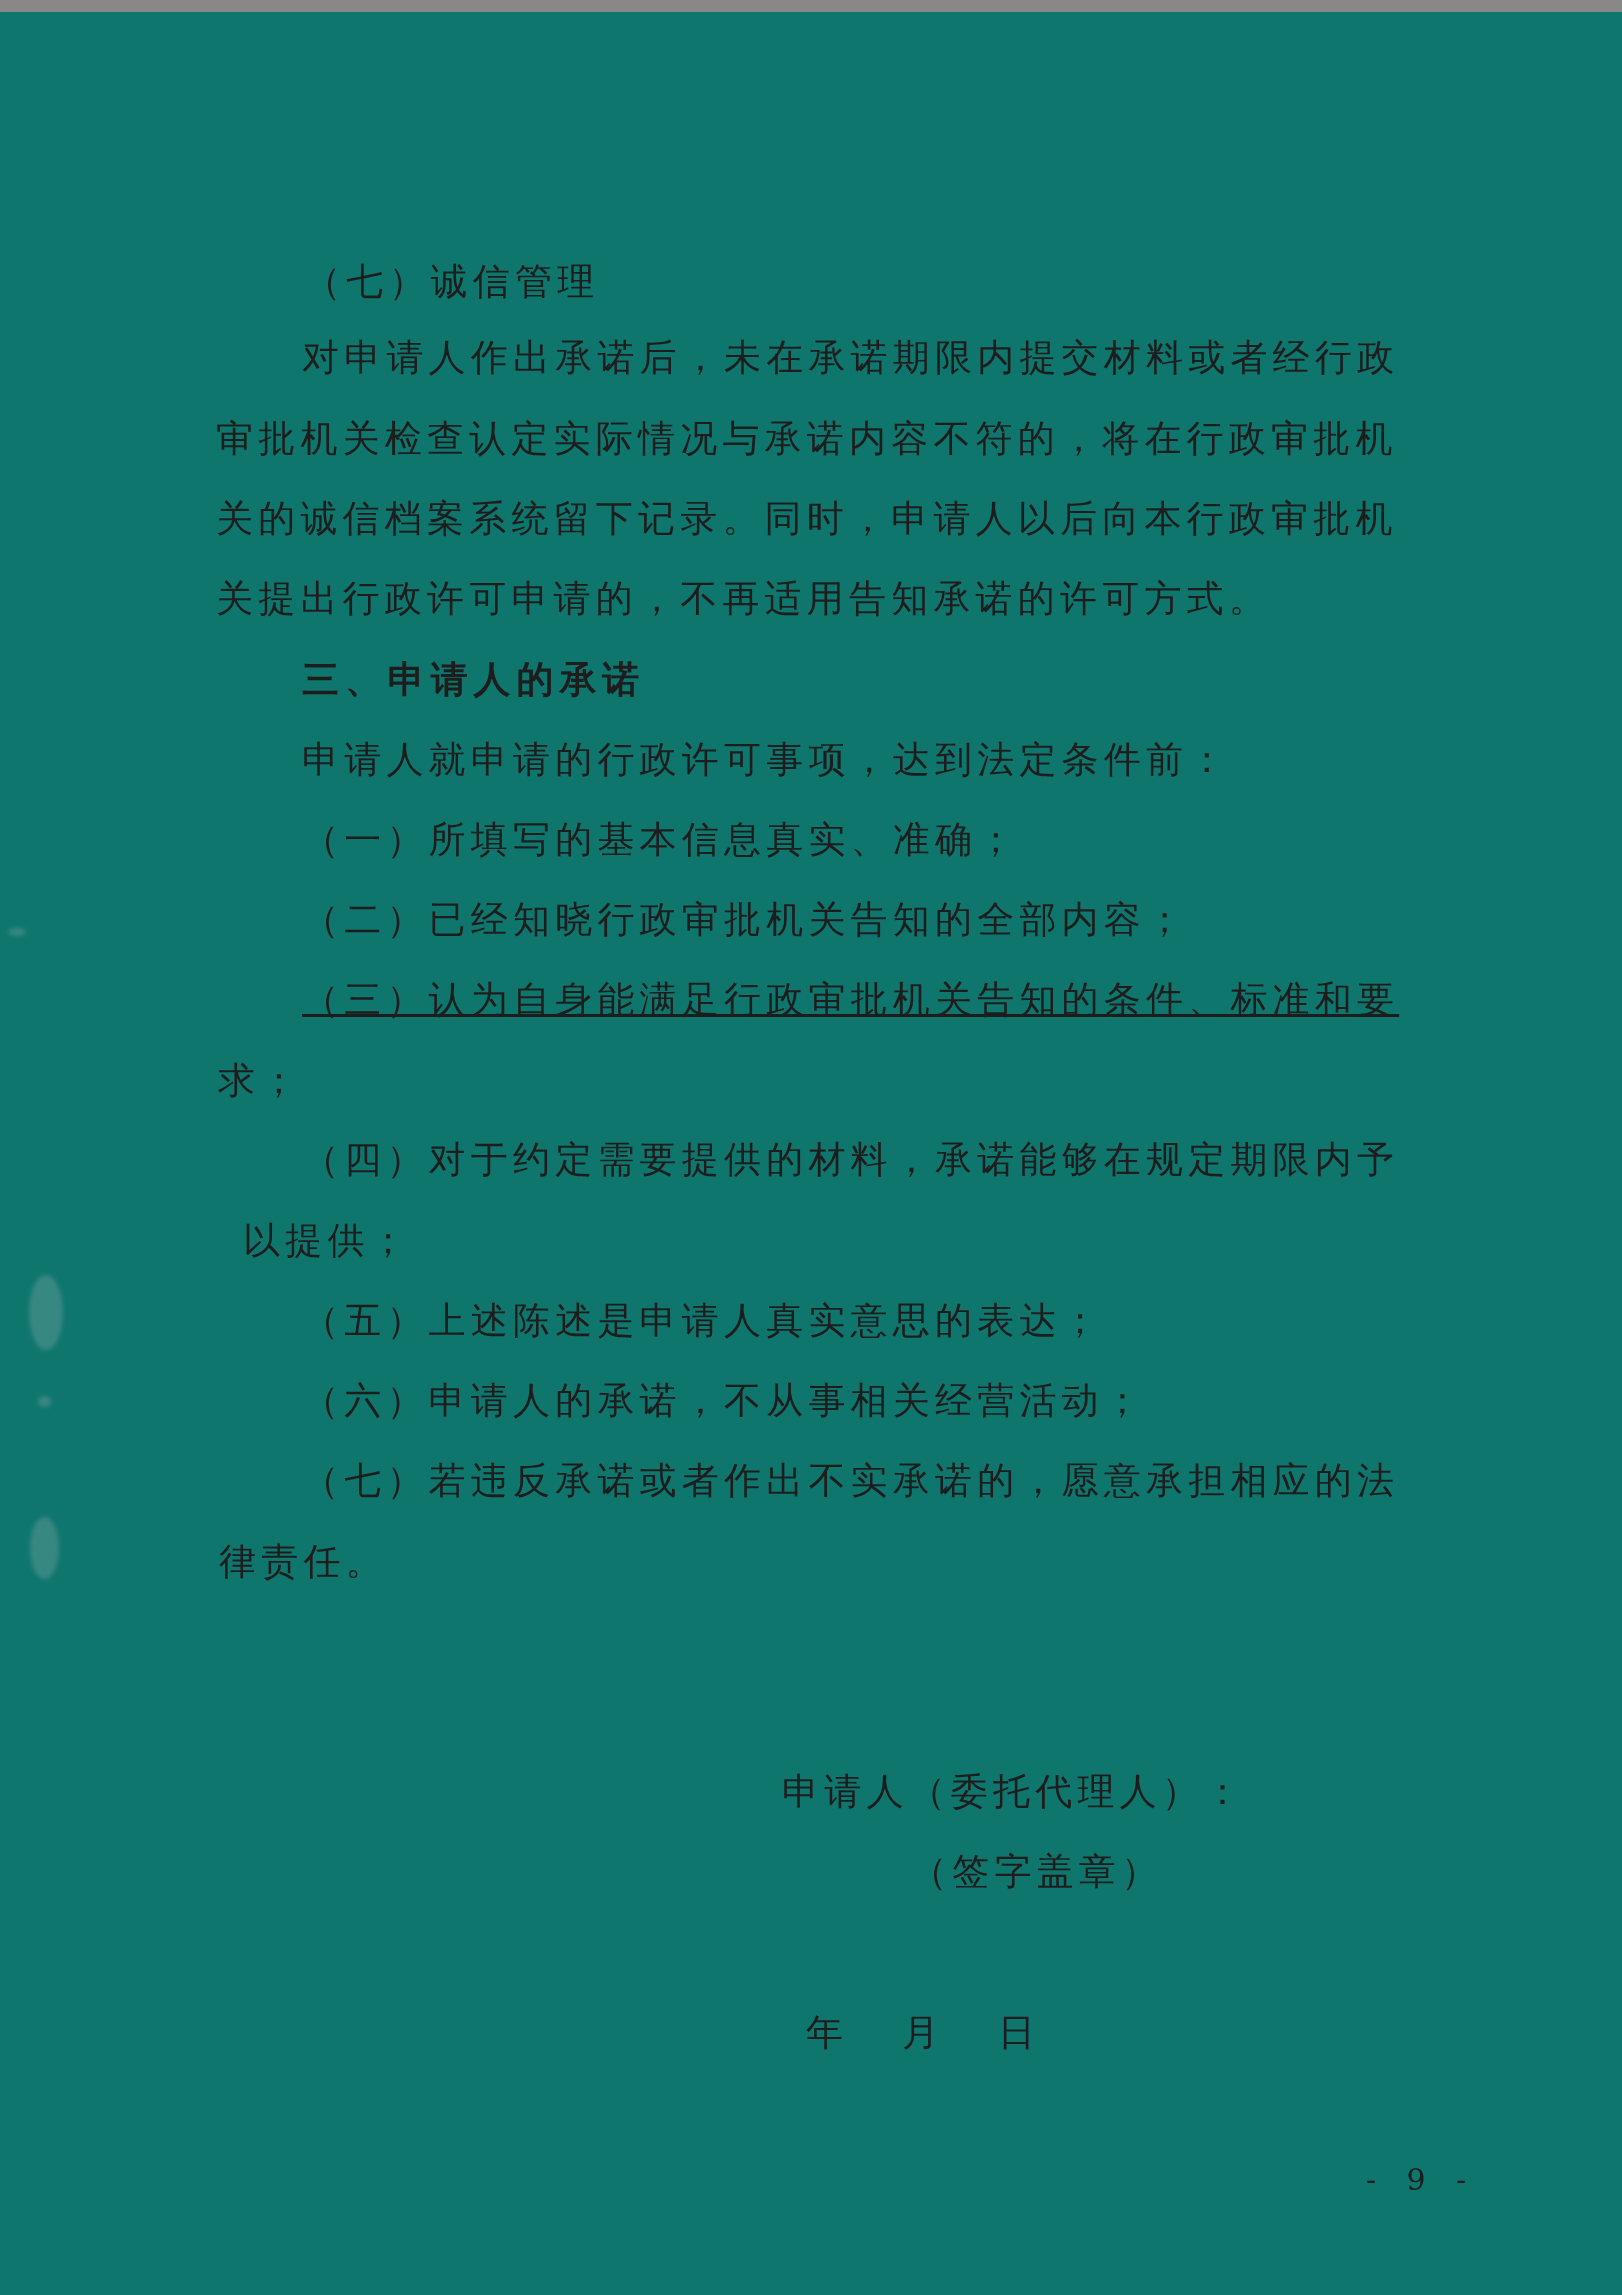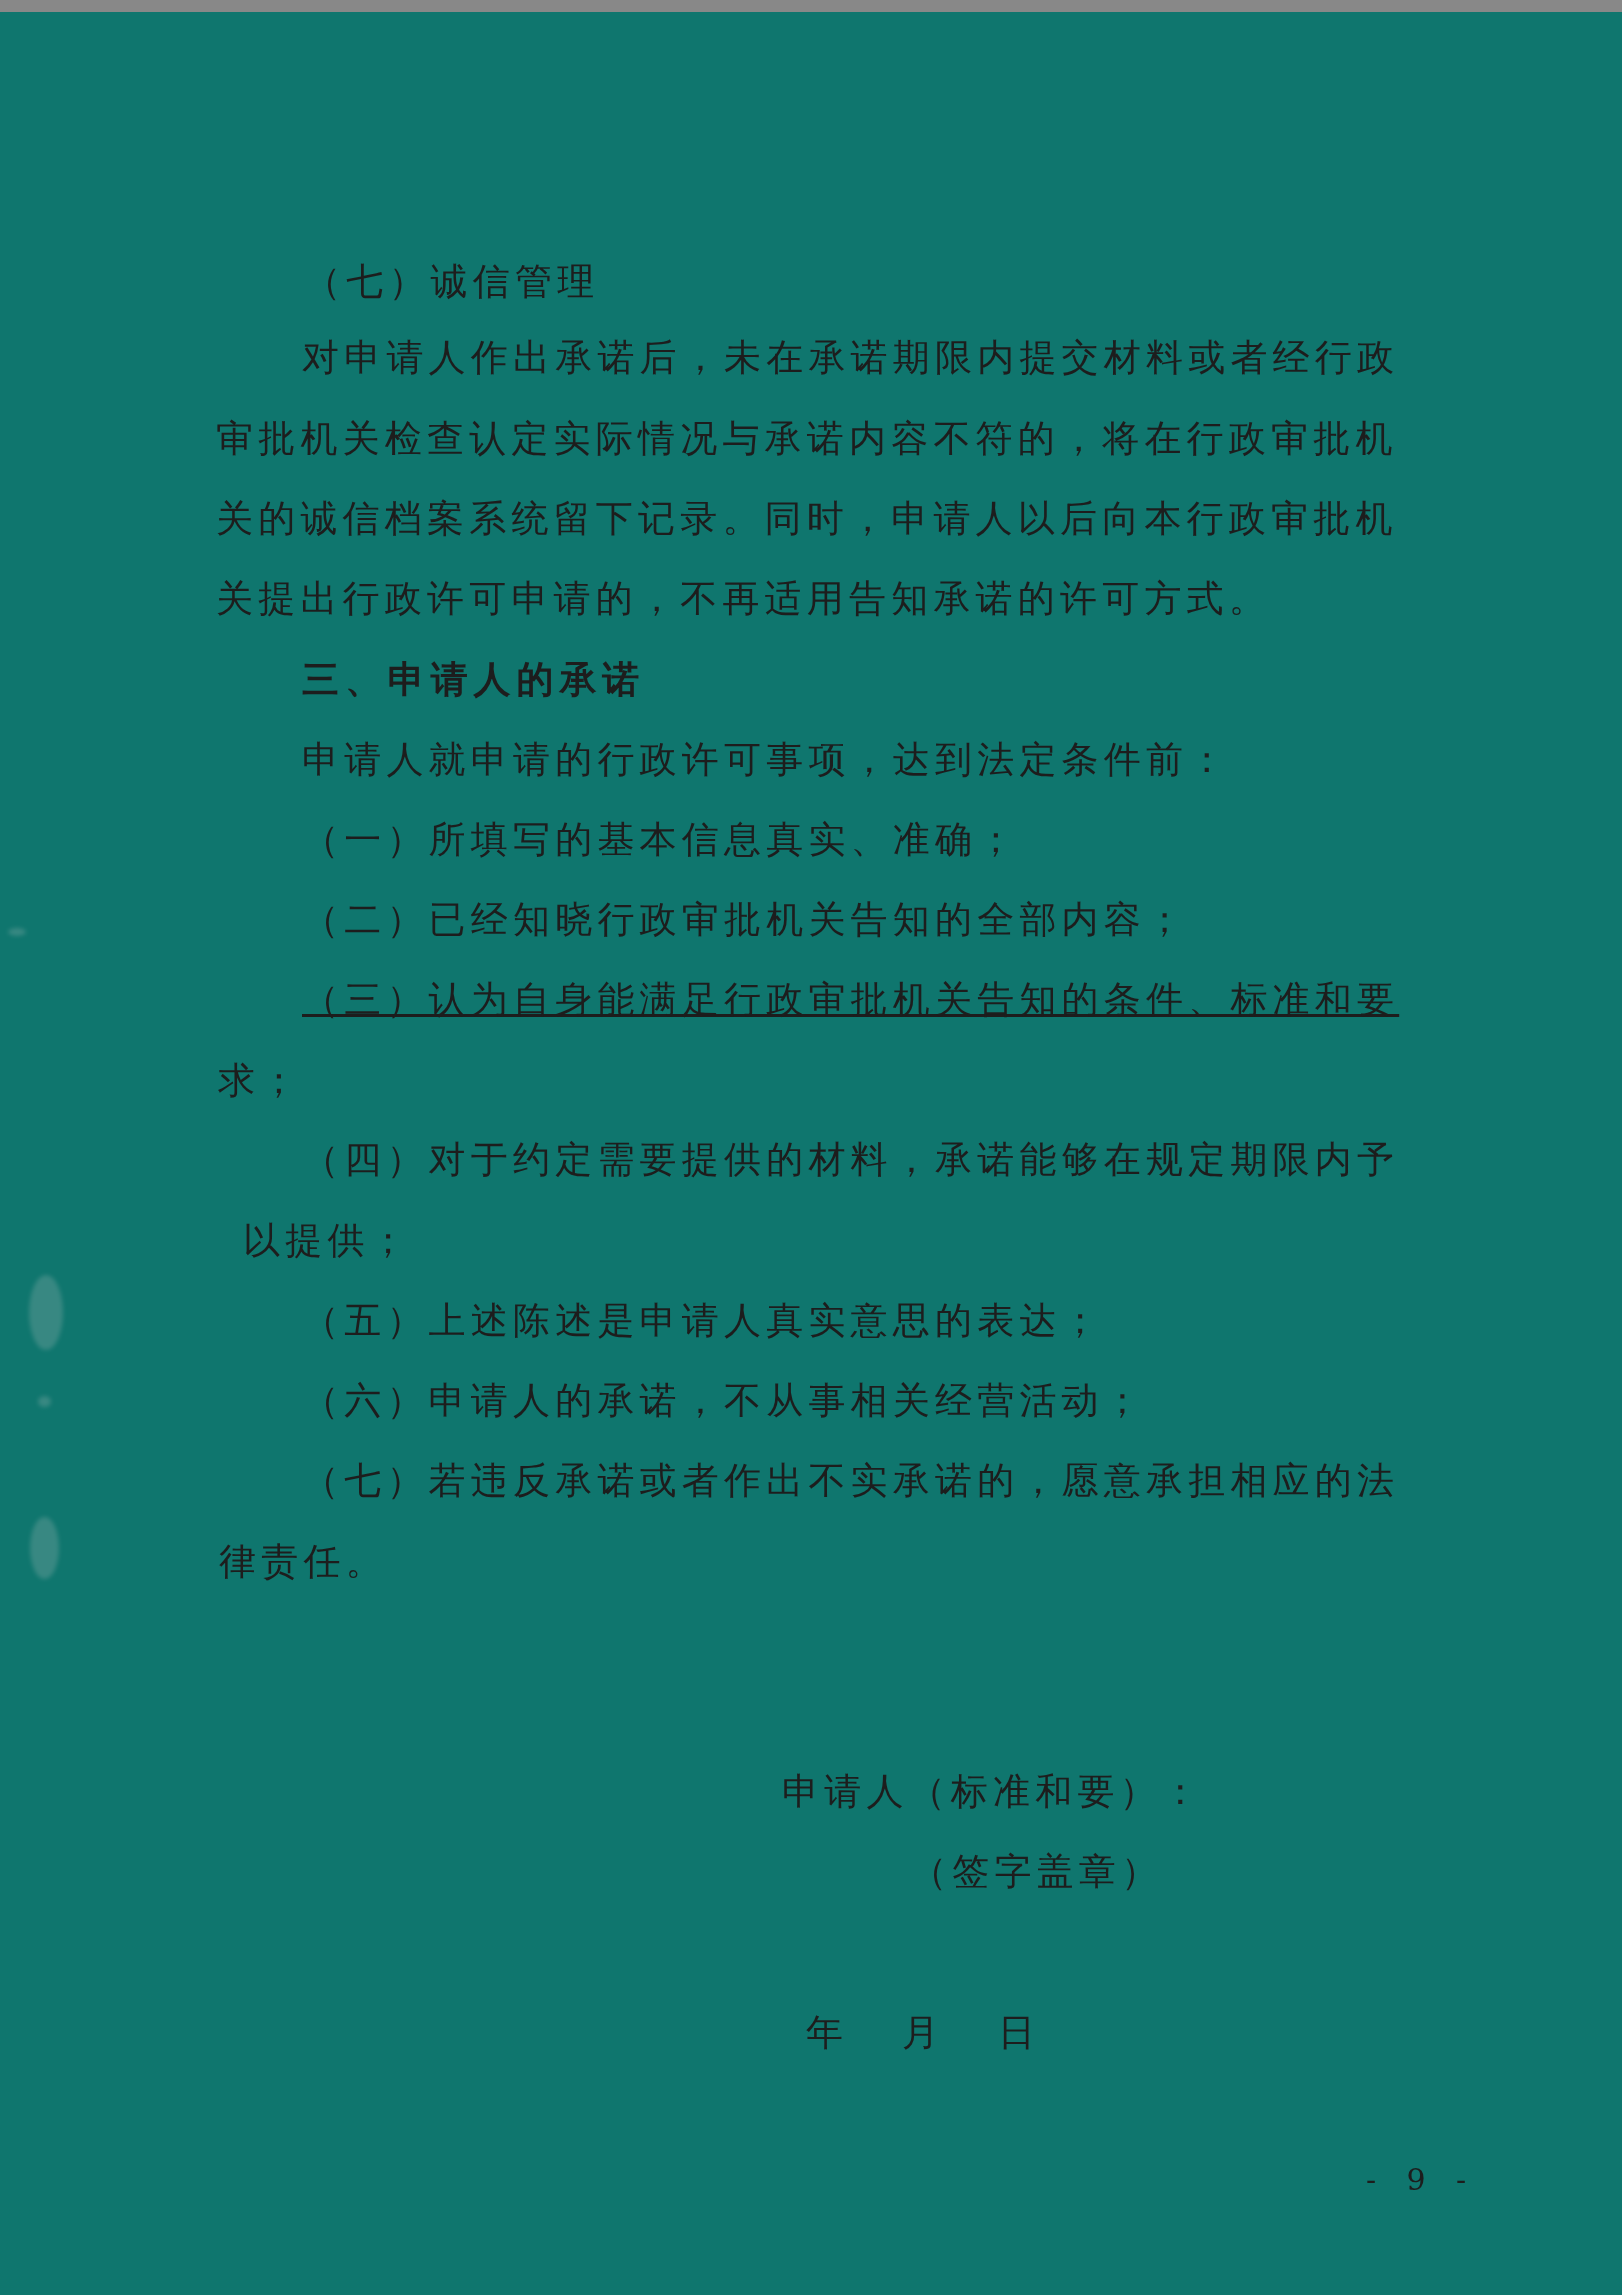--- a/index.html
+++ b/index.html
@@ -72,21 +72,21 @@
   <div class="t" style="left:302px; top:887px;">（二）已经知晓行政审批机关告知的全部内容；</div>
   <div class="t" style="left:302px; top:967px;text-decoration:underline;">（三）认为自身能满足行政审批机关告知的条件、标准和要</div>
   <div class="t" style="left:218px; top:1048px;">求；</div>
   <div class="t" style="left:302px; top:1127px;">（四）对于约定需要提供的材料，承诺能够在规定期限内予</div>
   <div class="t" style="left:243px; top:1208px;">以提供；</div>
   <div class="t" style="left:302px; top:1288px;">（五）上述陈述是申请人真实意思的表达；</div>
   <div class="t" style="left:302px; top:1368px;">（六）申请人的承诺，不从事相关经营活动；</div>
   <div class="t" style="left:302px; top:1448px;">（七）若违反承诺或者作出不实承诺的，愿意承担相应的法</div>
   <div class="t" style="left:219px; top:1529px;">律责任。</div>
 
-  <div class="t" style="left:782px; top:1759px;">申请人（标准和要）：</div>
+  <div class="t" style="left:782px; top:1759px;">申请人（委托代理人）：</div>
   <div class="t" style="left:910px; top:1839px;">（签字盖章）</div>
 
   <div class="date-row" style="left:806px; top:2000px;">
     <span>年</span>
     <span>月</span>
     <span>日</span>
   </div>
 
   <div class="page-num" style="left:1366px; top:2150px;">- 9 -</div>
 

